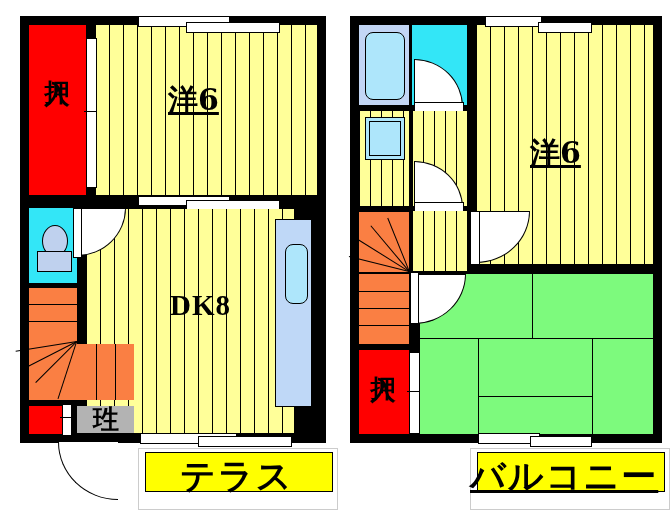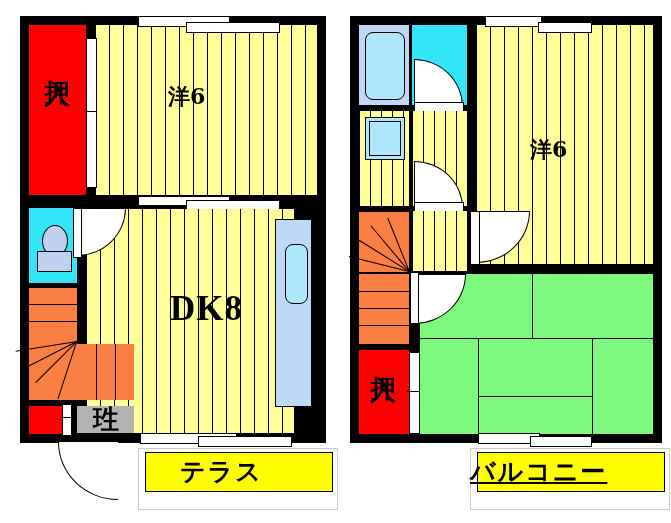--- a/index.html
+++ b/index.html
@@ -33,26 +33,26 @@
   }
   .planks-s{
     background-image:repeating-linear-gradient(to right,
       #000 0px,#000 1px,transparent 1px,transparent 11px);
   }
   .hairline{border:1px solid #000;}
 
   
   .lab{position:absolute;color:#000;font-weight:bold;
        white-space:nowrap;line-height:1;}
-  .lab-room{font-size:22px;font-family:"DejaVu Serif",serif;}
-  .lab-dk{font-size:35px;letter-spacing:1px;font-family:"Liberation Serif",serif;}
+  .lab-room{font-size:30px;font-family:"DejaVu Serif",serif;text-decoration:underline;}
+  .lab-dk{font-size:29px;letter-spacing:1px;font-family:"Liberation Serif",serif;}
   .lab-vert{font-size:25px;font-family:"DejaVu Sans",sans-serif;
             writing-mode:vertical-rl;text-orientation:upright;line-height:1.02;}
   .lab-gen{font-size:24px;font-family:"DejaVu Sans",sans-serif;}
-  .lab-out{font-size:25px;font-family:"DejaVu Sans",sans-serif;letter-spacing:2px;}
+  .lab-out{font-size:35px;font-family:"DejaVu Sans",sans-serif;letter-spacing:2px;}
 
   
   .swing{position:absolute;background:#ffffff;border:1px solid #000;}
   .sw-br{border-radius:0 0 100% 0;}
   .sw-tr{border-radius:0 100% 0 0;}
 
   
   .win{position:absolute;background:#ffffff;border:1px solid #000;}
 
   

